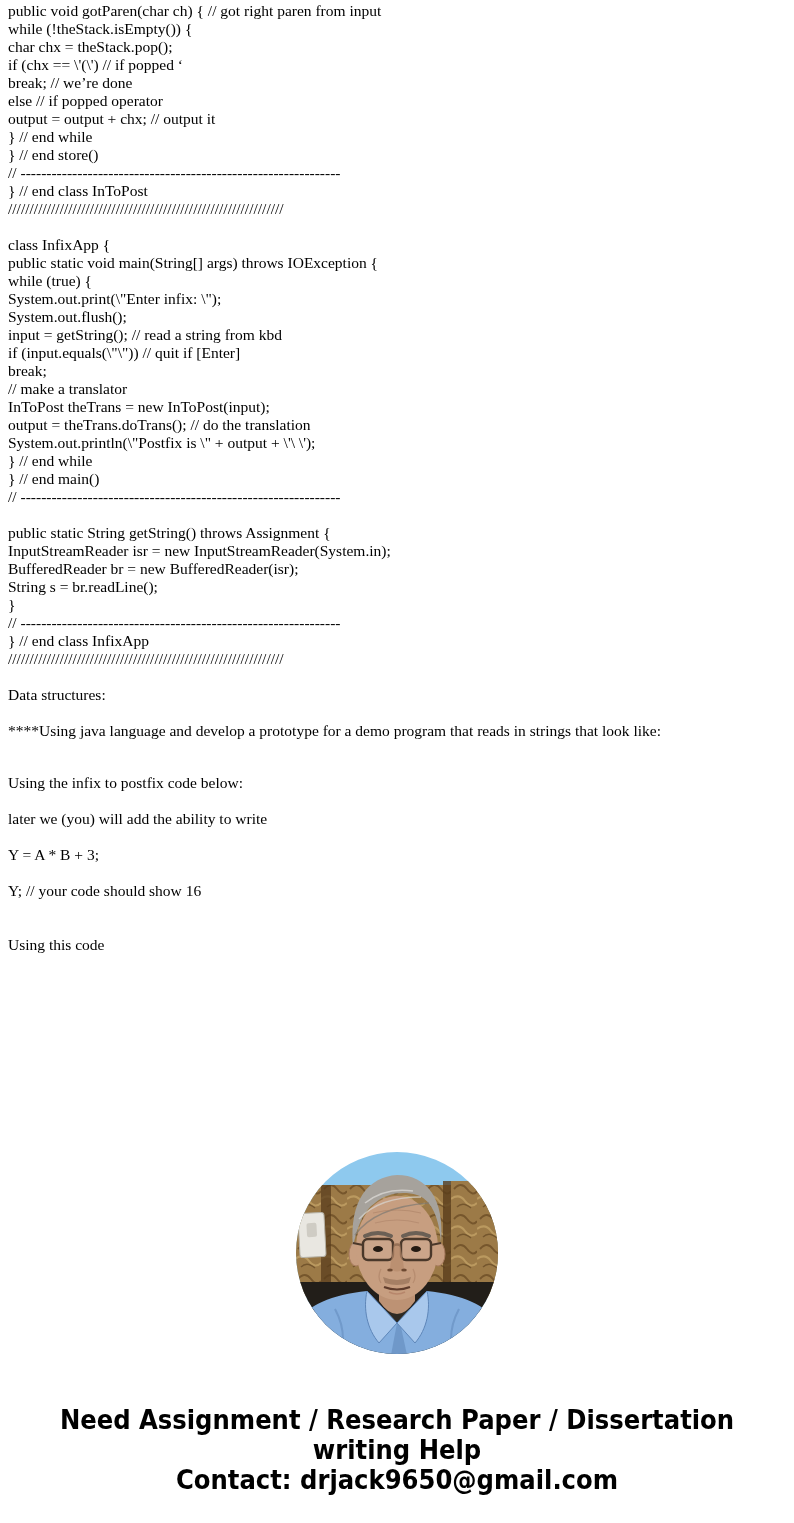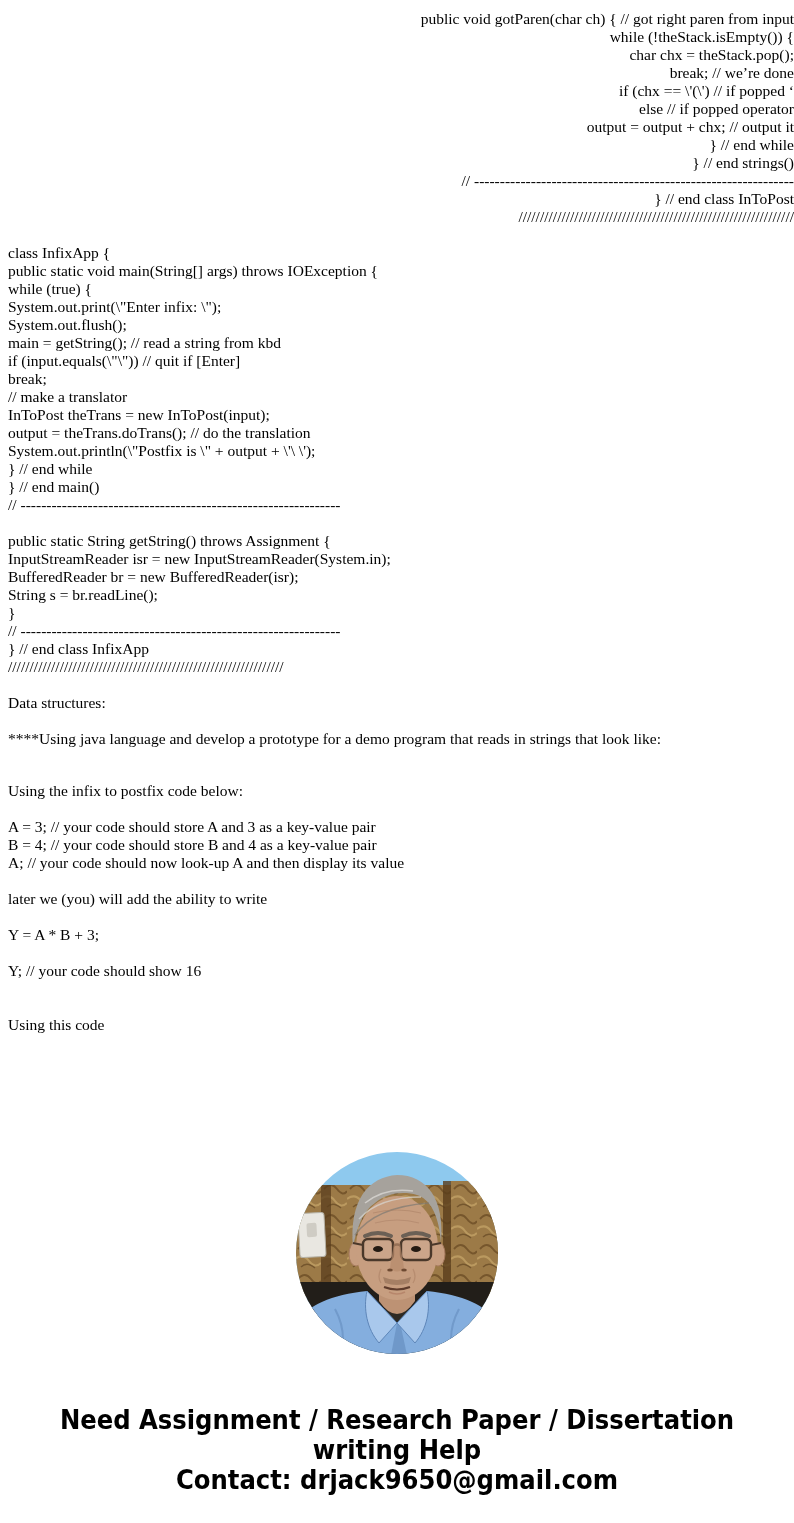--- a/index.html
+++ b/index.html
@@ -39,41 +39,41 @@
     line-height: 30px;
     color: #000000;
     transform: scaleX(0.9);
     transform-origin: 50% 50%;
   }
 </style>
 </head>
 <body>
 
 <div class="doc">
-    <div class="para" style="margin-top: 8px; text-align: right;">
+    <div class="para" style="margin-top: 0px;">
       <div class="line">public void gotParen(char ch) { // got right paren from input</div>
       <div class="line">while (!theStack.isEmpty()) {</div>
       <div class="line">char chx = theStack.pop();</div>
+      <div class="line">if (chx == \'(\') // if popped ‘</div>
       <div class="line">break; // we’re done</div>
-      <div class="line">if (chx == \'(\') // if popped ‘</div>
       <div class="line">else // if popped operator</div>
       <div class="line">output = output + chx; // output it</div>
       <div class="line">} // end while</div>
-      <div class="line">} // end strings()</div>
+      <div class="line">} // end store()</div>
       <div class="line">// --------------------------------------------------------------</div>
       <div class="line">} // end class InToPost</div>
       <div class="line">////////////////////////////////////////////////////////////////</div>
     </div>
     <div class="para" style="margin-top: 18px;">
       <div class="line">class InfixApp {</div>
       <div class="line">public static void main(String[] args) throws IOException {</div>
       <div class="line">while (true) {</div>
       <div class="line">System.out.print(\"Enter infix: \");</div>
       <div class="line">System.out.flush();</div>
-      <div class="line">main = getString(); // read a string from kbd</div>
+      <div class="line">input = getString(); // read a string from kbd</div>
       <div class="line">if (input.equals(\"\")) // quit if [Enter]</div>
       <div class="line">break;</div>
       <div class="line">// make a translator</div>
       <div class="line">InToPost theTrans = new InToPost(input);</div>
       <div class="line">output = theTrans.doTrans(); // do the translation</div>
       <div class="line">System.out.println(\"Postfix is \" + output + \'\ \');</div>
       <div class="line">} // end while</div>
       <div class="line">} // end main()</div>
       <div class="line">// --------------------------------------------------------------</div>
     </div>
@@ -88,25 +88,20 @@
       <div class="line">////////////////////////////////////////////////////////////////</div>
     </div>
     <div class="para" style="margin-top: 18px;">
       <div class="line">Data structures:</div>
     </div>
     <div class="para" style="margin-top: 18px;">
       <div class="line">****Using java language and develop a prototype for a demo program that reads in strings that look like:</div>
     </div>
     <div class="para" style="margin-top: 34px;">
       <div class="line">Using the infix to postfix code below:</div>
-    </div>
-    <div class="para" style="margin-top: 18px;">
-      <div class="line">A = 3; // your code should store A and 3 as a key-value pair</div>
-      <div class="line">B = 4; // your code should store B and 4 as a key-value pair</div>
-      <div class="line">A; // your code should now look-up A and then display its value</div>
     </div>
     <div class="para" style="margin-top: 18px;">
       <div class="line">later we (you) will add the ability to write</div>
     </div>
     <div class="para" style="margin-top: 18px;">
       <div class="line">Y = A * B + 3;</div>
     </div>
     <div class="para" style="margin-top: 18px;">
       <div class="line">Y; // your code should show 16</div>
     </div>

